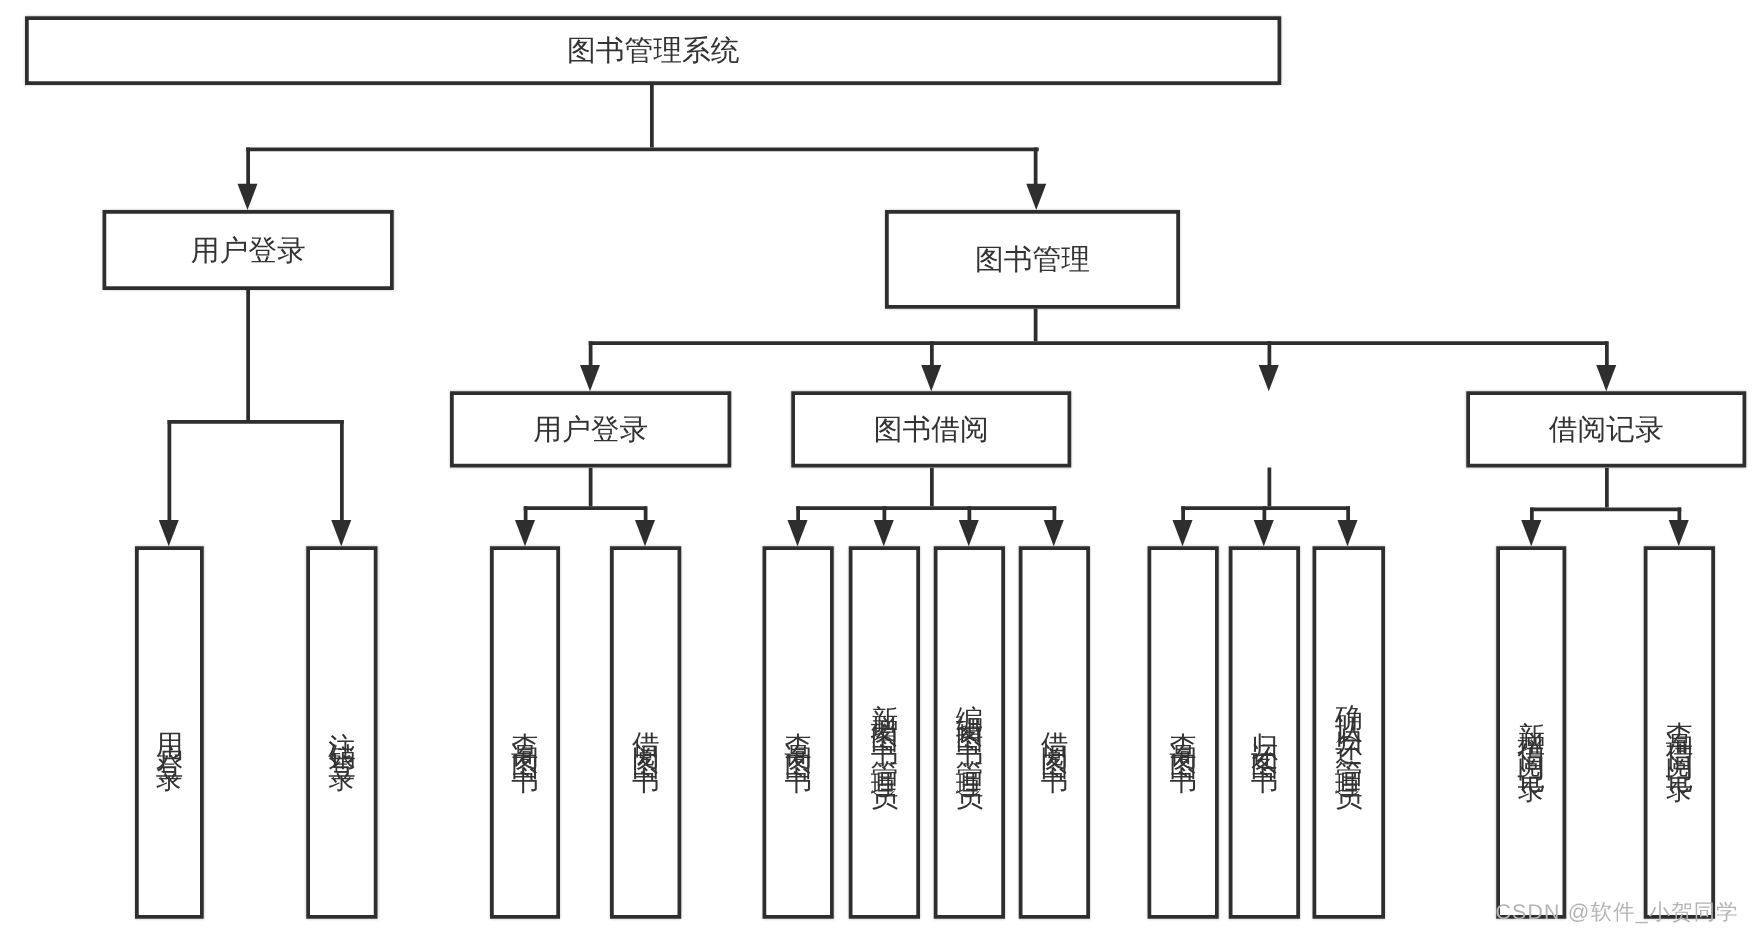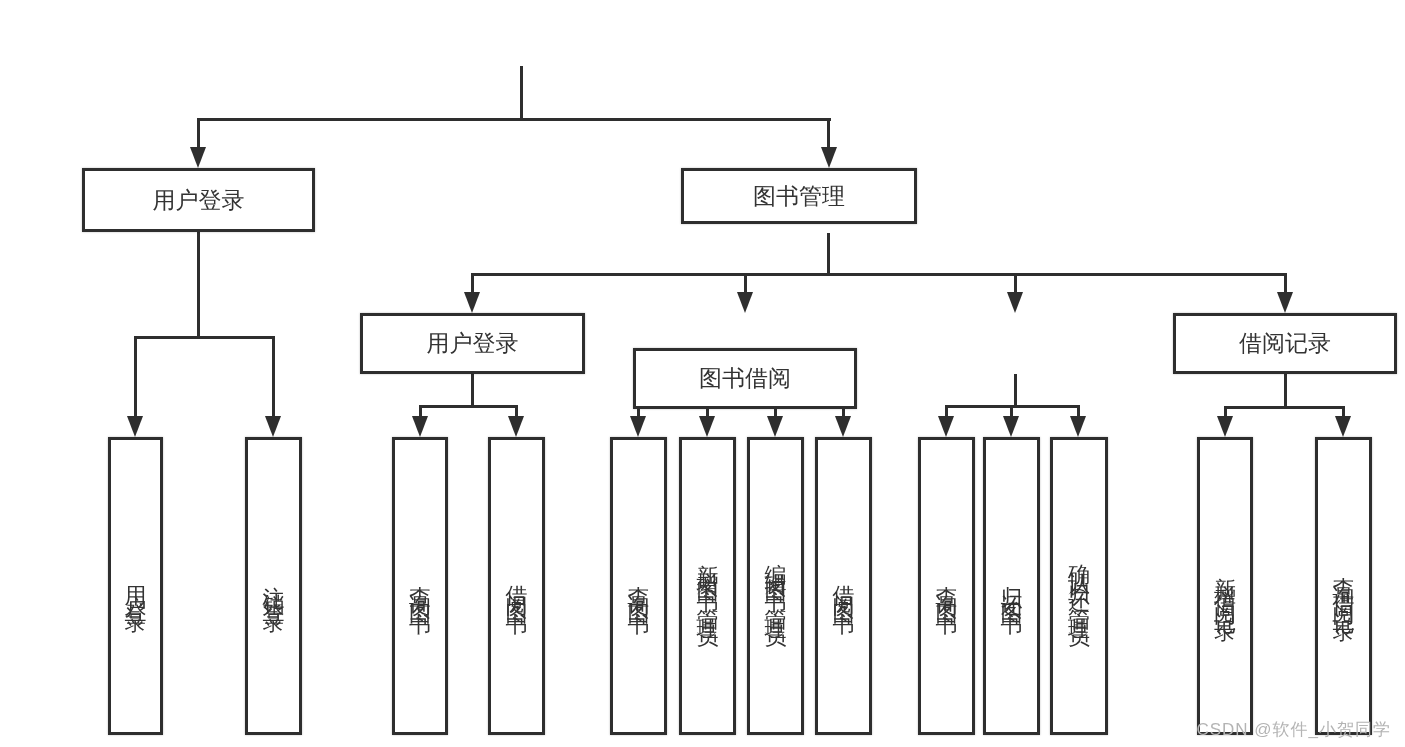--- a/index.html
+++ b/index.html
@@ -28,51 +28,52 @@
   .watermark{
     position:absolute;right:14px;bottom:6px;z-index:6;
     font-size:17px;letter-spacing:1px;color:#b4b4b4;
   }
 </style>
 </head>
 <body>
 
 <div class="canvas">
 
+  <div class="box" style="left:20px;top:13px;width:1005px;height:55px;">图书管理系统</div>
 
   <div class="line" style="left:520px;top:66px;width:3px;height:52px;"></div>
   <div class="line" style="left:197px;top:118px;width:634px;height:3px;"></div>
   <div class="line" style="left:197px;top:118px;width:3px;height:34px;"></div>
   <div class="arrow" style="left:190px;top:147px;"></div>
   <div class="line" style="left:827px;top:118px;width:3px;height:34px;"></div>
   <div class="arrow" style="left:821px;top:147px;"></div>
 
   <div class="box" style="left:82px;top:168px;width:233px;height:64px;">用户登录</div>
-  <div class="box" style="left:681px;top:168px;width:236px;height:56px;">图书管理</div>
+  <div class="box" style="left:708px;top:168px;width:236px;height:79px;">图书管理</div>
 
   <div class="line" style="left:197px;top:232px;width:3px;height:104px;"></div>
   <div class="line" style="left:134px;top:336px;width:141px;height:3px;"></div>
   <div class="line" style="left:134px;top:336px;width:3px;height:82px;"></div>
   <div class="arrow" style="left:127px;top:416px;"></div>
   <div class="line" style="left:272px;top:336px;width:3px;height:82px;"></div>
   <div class="arrow" style="left:265px;top:416px;"></div>
 
   <div class="line" style="left:827px;top:233px;width:3px;height:40px;"></div>
   <div class="line" style="left:471px;top:273px;width:815px;height:3px;"></div>
   <div class="line" style="left:471px;top:273px;width:3px;height:24px;"></div>
   <div class="arrow" style="left:464px;top:292px;"></div>
   <div class="line" style="left:744px;top:273px;width:3px;height:24px;"></div>
   <div class="arrow" style="left:737px;top:292px;"></div>
   <div class="line" style="left:1014px;top:273px;width:3px;height:24px;"></div>
   <div class="arrow" style="left:1007px;top:292px;"></div>
   <div class="line" style="left:1284px;top:273px;width:3px;height:24px;"></div>
   <div class="arrow" style="left:1277px;top:292px;"></div>
 
   <div class="box" style="left:360px;top:313px;width:225px;height:61px;">用户登录</div>
-  <div class="box" style="left:633px;top:313px;width:224px;height:61px;margin-top:35px;">图书借阅</div>
+  <div class="box" style="left:633px;top:313px;width:224px;height:61px;">图书借阅</div>
   <div class="box" style="left:1173px;top:313px;width:224px;height:61px;">借阅记录</div>
 
   <div class="line" style="left:471px;top:374px;width:3px;height:31px;"></div>
   <div class="line" style="left:419px;top:405px;width:98px;height:3px;"></div>
   <div class="line" style="left:419px;top:405px;width:3px;height:18px;"></div>
   <div class="arrow" style="left:412px;top:416px;"></div>
   <div class="line" style="left:515px;top:405px;width:3px;height:18px;"></div>
   <div class="arrow" style="left:508px;top:416px;"></div>
 
   <div class="line" style="left:744px;top:374px;width:3px;height:31px;"></div>

